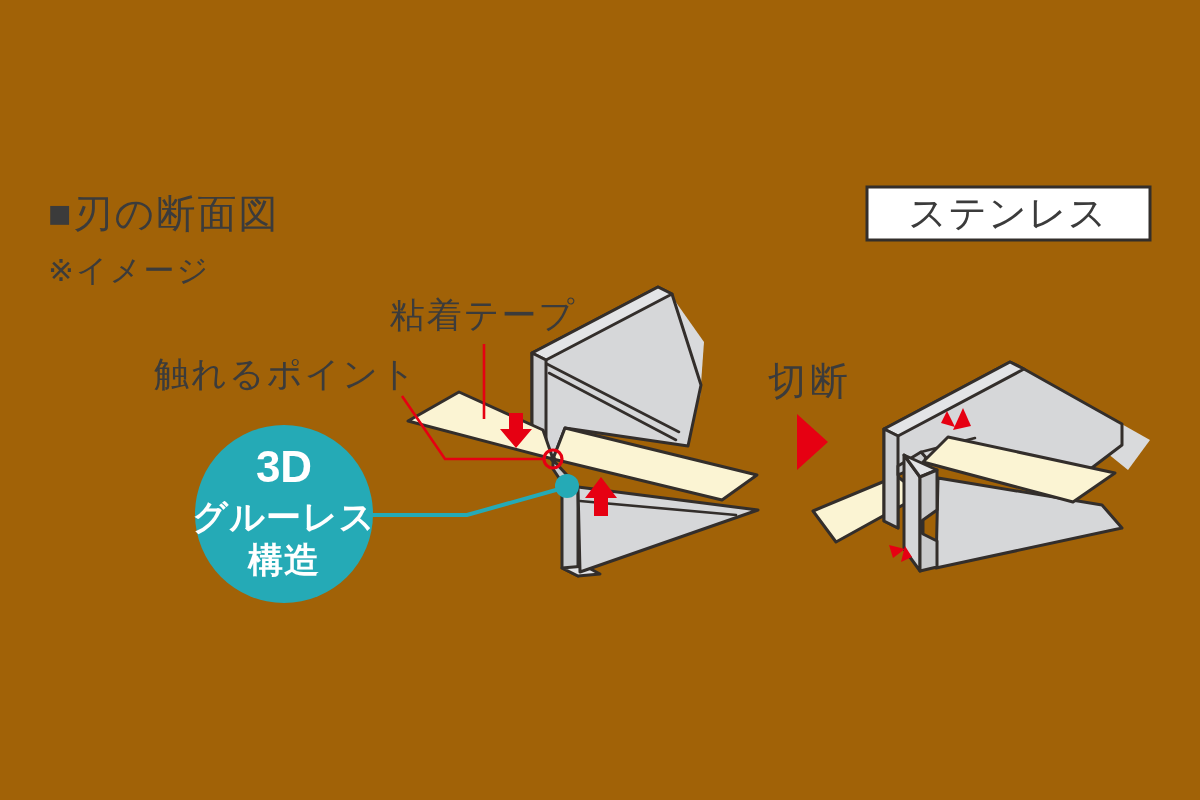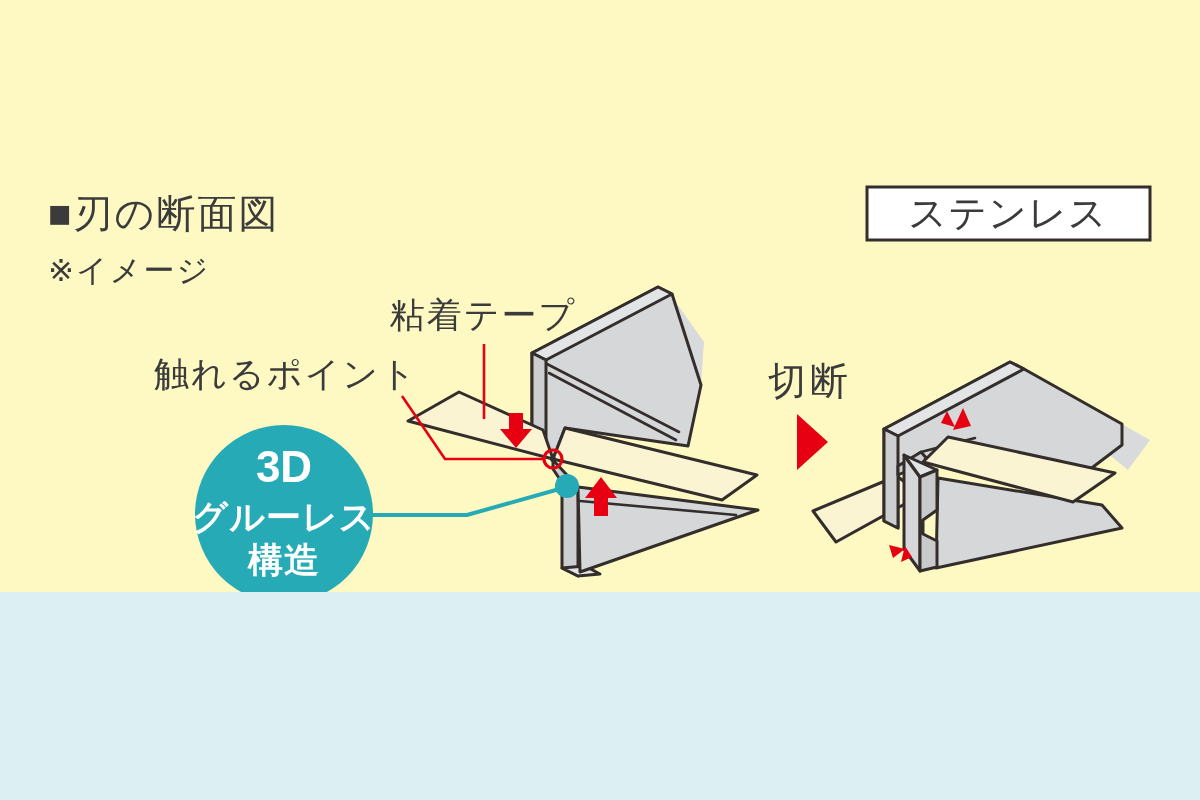--- a/index.html
+++ b/index.html
@@ -1,16 +1,16 @@
 <!DOCTYPE html>
 <html><head>
 <meta charset="utf-8">
 <style>
   html,body{margin:0;padding:0;background:#dceff2;}
-  .stage{position:relative;width:1200px;height:592px;overflow:hidden;background:#fef9c3;}
+  .stage{position:relative;width:1200px;height:800px;overflow:hidden;background:#a16207;}
   svg{display:block;}
   text{font-family:"Liberation Sans","DejaVu Sans",sans-serif;fill:#3b3b3b;font-weight:500;}
   .ln{stroke:#332e2b;stroke-width:3;stroke-linejoin:round;stroke-linecap:round;}
   .thin{stroke:#332e2b;stroke-width:2.6;stroke-linecap:round;}
   .badge-text{font-size:38px;letter-spacing:1px;}
   .title-text{font-size:39px;letter-spacing:2px;}
   .note-text{font-size:31px;letter-spacing:2px;}
   .label-text{font-size:35px;letter-spacing:2px;}
   .cut-text{font-size:38px;letter-spacing:4px;}
   .circle-text{fill:#ffffff;font-weight:700;text-anchor:middle;}

